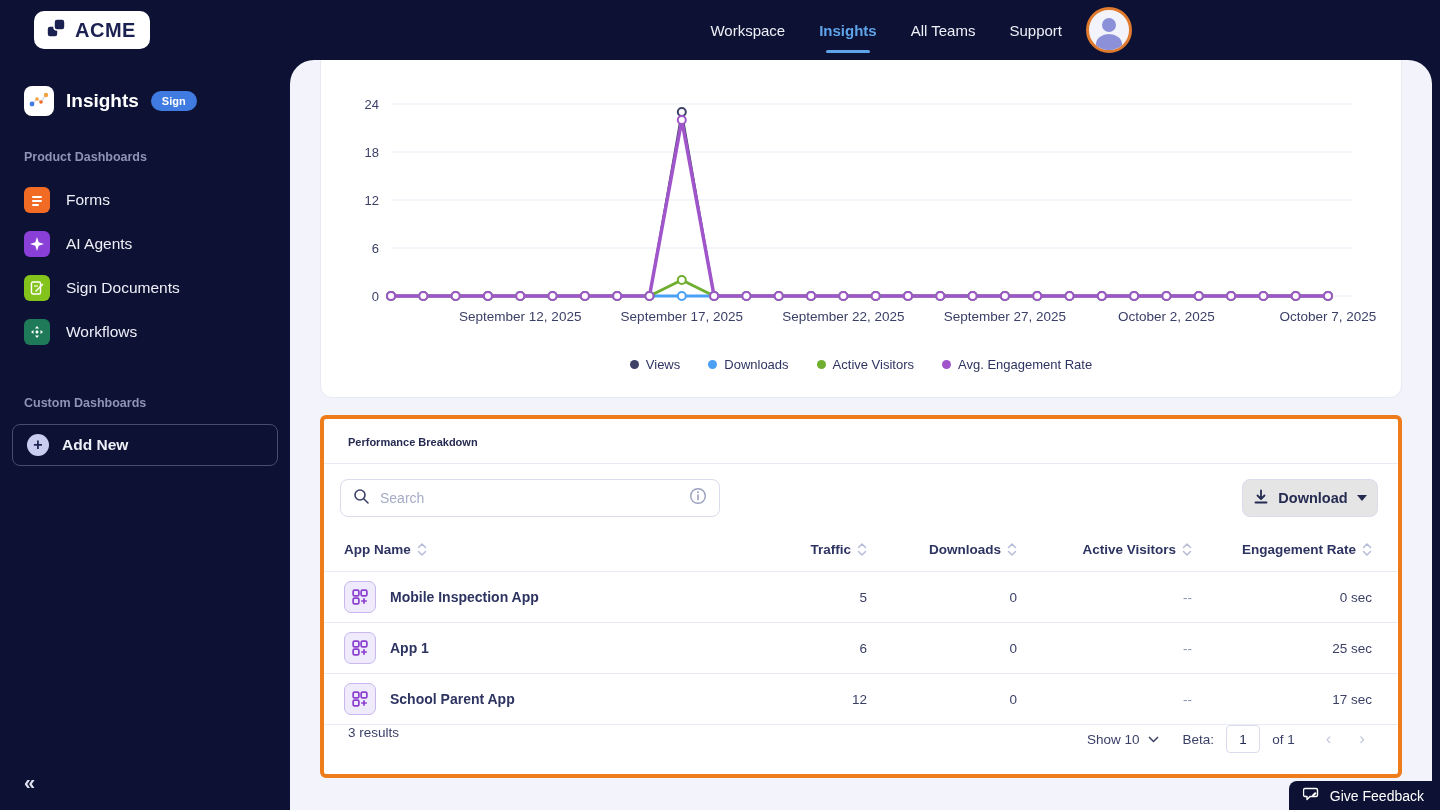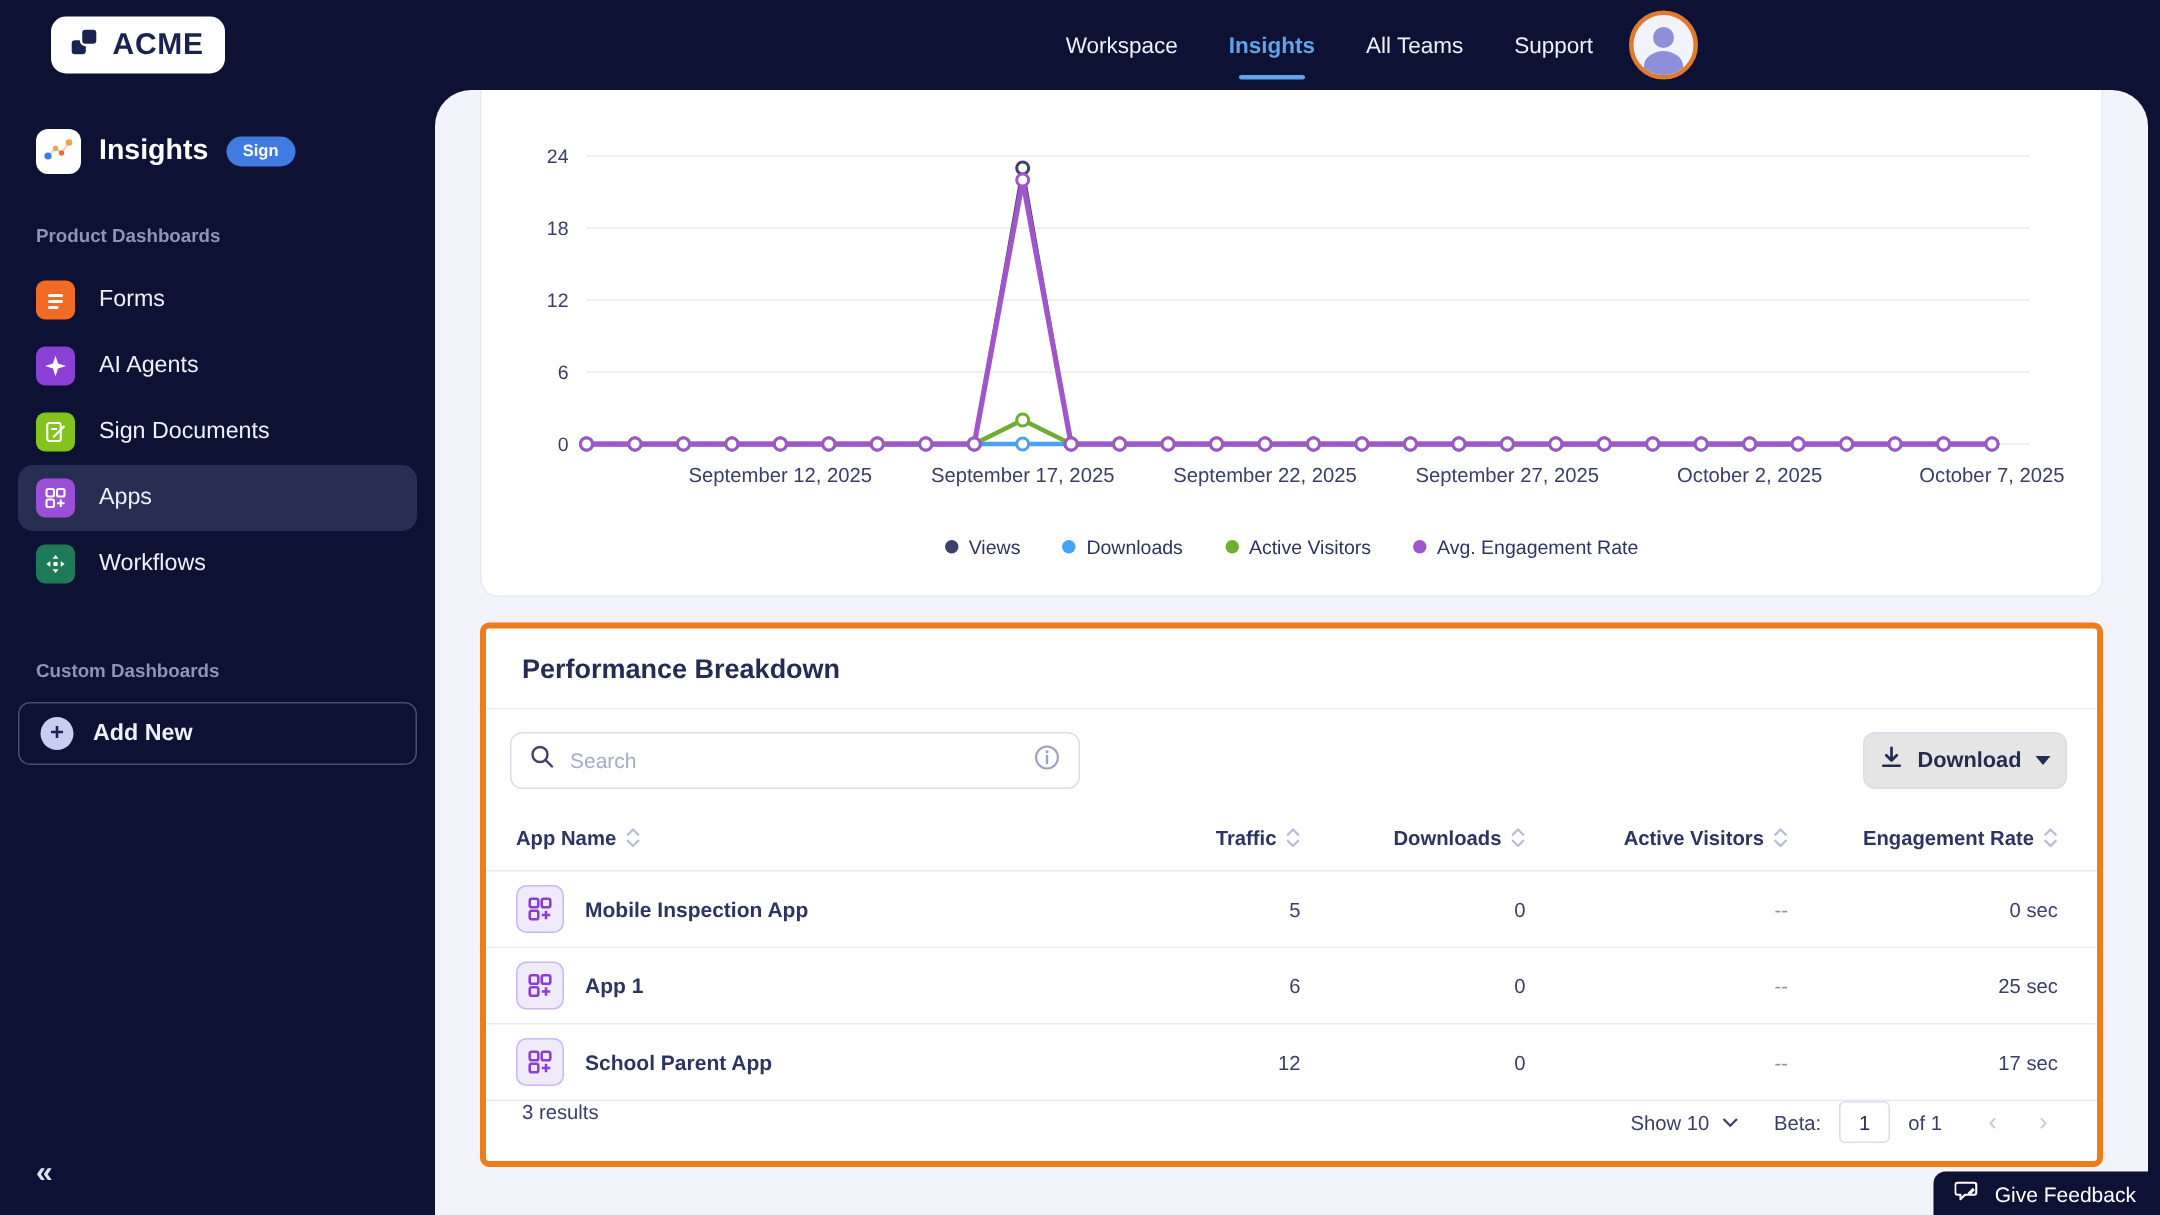--- a/index.html
+++ b/index.html
@@ -56,21 +56,21 @@
     background:#fff; border:1px solid #e7e9f3; border-radius:12px; }
   .chart-svg { position:absolute; left:0; top:0; }
   .legend { position:absolute; left:0; right:0; top:308px; display:flex; justify-content:center;
     gap:28px; }
   .legend-item { display:flex; align-items:center; gap:7px; }
   .legend-dot { width:9px; height:9px; border-radius:50%; }
   .legend-label { font-size:13px; color:#2e3461; }
   
   .perf-card { position:absolute; left:30px; top:355px; width:1082px; height:363px;
     background:#fff; border:4px solid #ee7c1b; border-radius:6px; display:flex; flex-direction:column; }
-  .perf-title { padding:17px 0 15px 24px; font-size:18px; font-weight:bold; color:#262b52; }
+  .perf-title { padding:17px 0 15px 24px; font-size:11px; font-weight:bold; color:#262b52; }
   .divider { border-bottom:1px solid #e9ebf4; }
   .perf-controls { display:flex; justify-content:space-between; align-items:center;
     padding:15px 20px 0 16px; }
   .search-box { width:380px; height:38px; border:1px solid #d9dcec; border-radius:8px;
     display:flex; align-items:center; padding:0 12px 0 12px; background:#fff; }
   .search-box input { border:none; outline:none; flex:1; margin-left:10px; font-size:14px;
     font-family:inherit; color:#262b52; }
   .search-box input::placeholder { color:#a6abc6; }
   .download-btn { width:136px; height:38px; border:1px solid #d9dcec; border-radius:8px;
     background:#e5e5e5; display:flex; align-items:center; justify-content:center; gap:9px;
@@ -166,31 +166,20 @@
       </div>
       <div class="sb-item">
         <span class="sb-item-icon" style="background: rgb(132, 195, 28);">
           <svg width="14" height="14" viewBox="0 0 14 14">
             <rect x="1.5" y="1" width="9" height="12" rx="1.5" fill="none" stroke="#fff" stroke-width="1.4"></rect>
             <line x1="4" y1="5" x2="8" y2="5" stroke="#fff" stroke-width="1.2"></line>
             <path d="M5 10 L12.5 2.5 L13.5 3.5 L6 11 Z" fill="#fff"></path>
           </svg>
         </span>
         <span class="sb-item-label">Sign Documents</span>
-      </div>
-      <div class="sb-item active">
-        <span class="sb-item-icon" style="background: rgb(155, 79, 214);">
-          <svg width="14" height="14" viewBox="0 0 14 14">
-            <rect x="1" y="1" width="5" height="5" rx="1.2" fill="none" stroke="#fff" stroke-width="1.4"></rect>
-            <rect x="8" y="1" width="5" height="5" rx="1.2" fill="none" stroke="#fff" stroke-width="1.4"></rect>
-            <rect x="1" y="8" width="5" height="5" rx="1.2" fill="none" stroke="#fff" stroke-width="1.4"></rect>
-            <path d="M10.5 8 v5 M8 10.5 h5" stroke="#fff" stroke-width="1.4"></path>
-          </svg>
-        </span>
-        <span class="sb-item-label">Apps</span>
       </div>
       <div class="sb-item">
         <span class="sb-item-icon" style="background: rgb(30, 122, 88);">
           <svg width="14" height="14" viewBox="0 0 14 14">
             <path d="M7 1 L9 3.5 H5 Z" fill="#fff"></path>
             <path d="M7 13 L5 10.5 H9 Z" fill="#fff"></path>
             <path d="M1 7 L3.5 5 V9 Z" fill="#fff"></path>
             <path d="M13 7 L10.5 5 V9 Z" fill="#fff"></path>
             <rect x="5.6" y="5.6" width="2.8" height="2.8" rx="0.8" fill="#fff"></rect>
           </svg>

